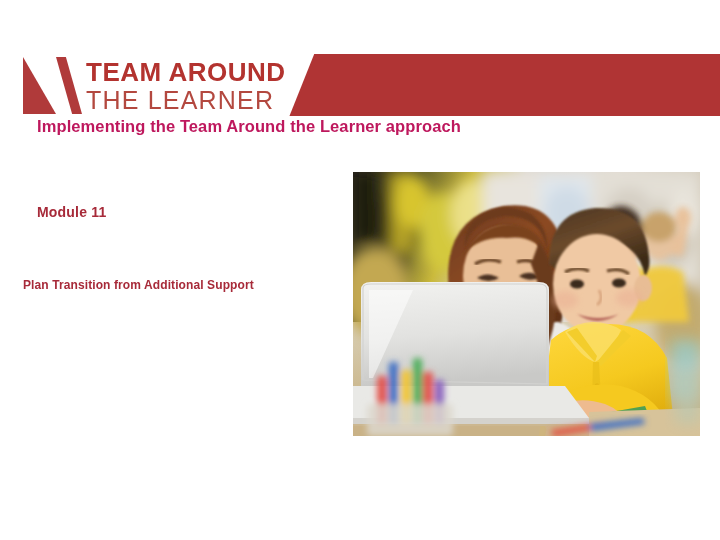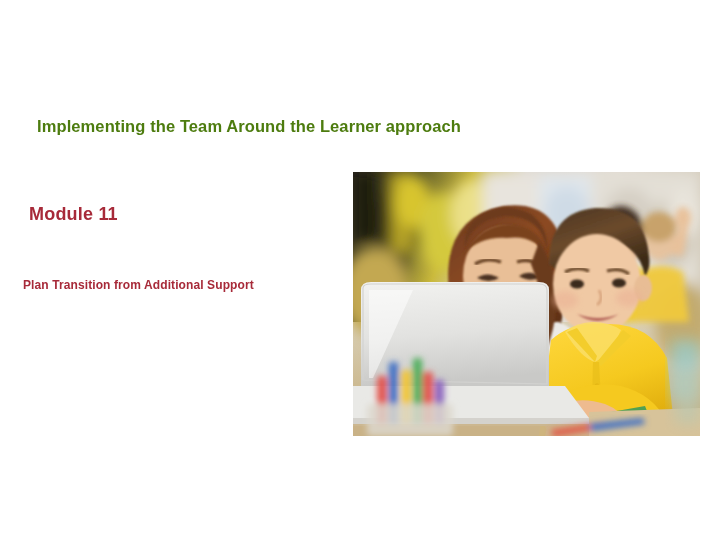--- a/index.html
+++ b/index.html
@@ -80,29 +80,29 @@
     clip-path: polygon(6.5% 0%, 100% 0%, 100% 100%, 0.8% 100%);
   }
 
   
   #slide-title {
     position: absolute;
     left: 37px;
     top: 117px;
     font-size: 16.5px;
     font-weight: bold;
-    color: #4d7c0f;
+    color: #be185d;
     letter-spacing: 0.1px;
     white-space: nowrap;
   }
   #module-label {
     position: absolute;
-    left: 29px;
+    left: 37px;
     top: 204px;
-    font-size: 18px;
+    font-size: 14px;
     font-weight: bold;
     color: #a72a39;
     letter-spacing: 0.2px;
   }
   #module-subtitle {
     position: absolute;
     left: 23px;
     top: 274px;
     font-size: 12px;
     font-weight: bold;
@@ -131,20 +131,32 @@
     top: 484px;
     width: 720px;
     height: 56px;
   }
 </style>
 </head>
 <body>
 
 <div id="slide">
 
+  <div id="header-band">
+
+    <div id="header-banner"></div>
+
+    <div class="logo-triangle"></div>
+    <div class="logo-slash"></div>
+
+    <div class="logo-text">
+      <span class="logo-line1">TEAM AROUND</span>
+      <span class="logo-line2">THE LEARNER</span>
+    </div>
+  </div>
 
   <div id="slide-title">Implementing the Team Around the Learner approach</div>
 
   <div id="module-label">Module 11</div>
 
   <div id="module-subtitle">Plan Transition from Additional Support</div>
 
   <div id="slide-photo">
     <svg width="347" height="264" viewBox="0 0 347 264" xmlns="http://www.w3.org/2000/svg">
       <defs>

